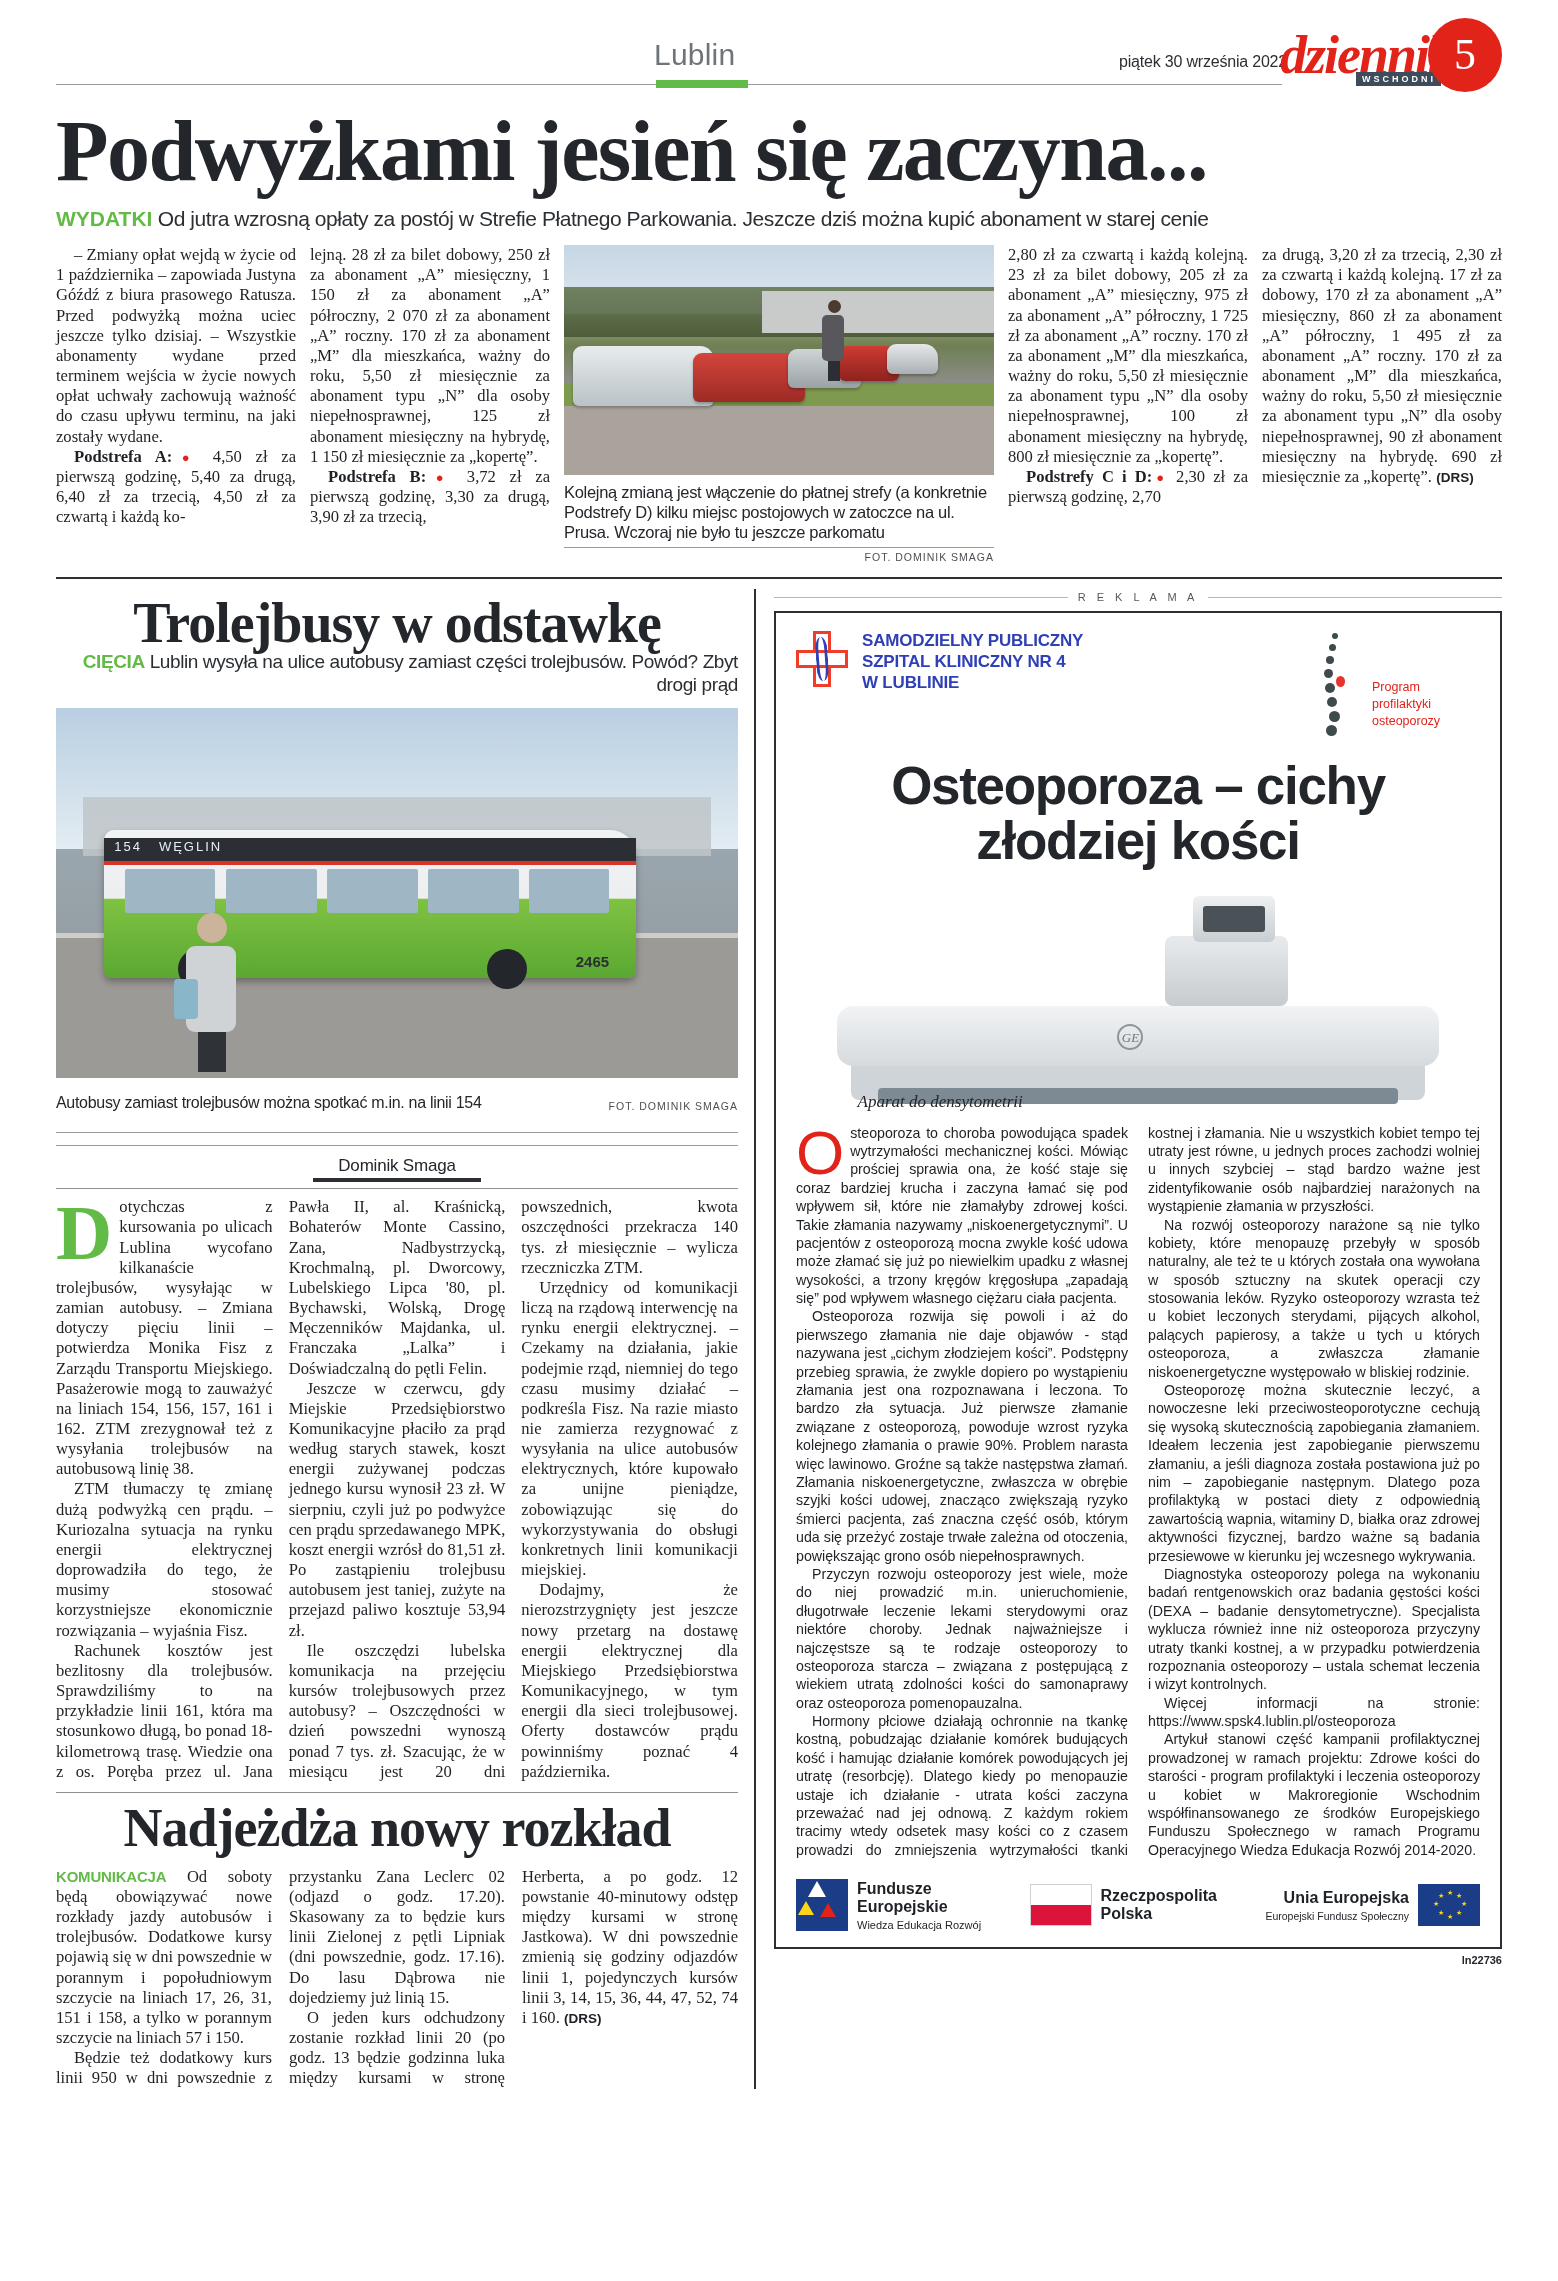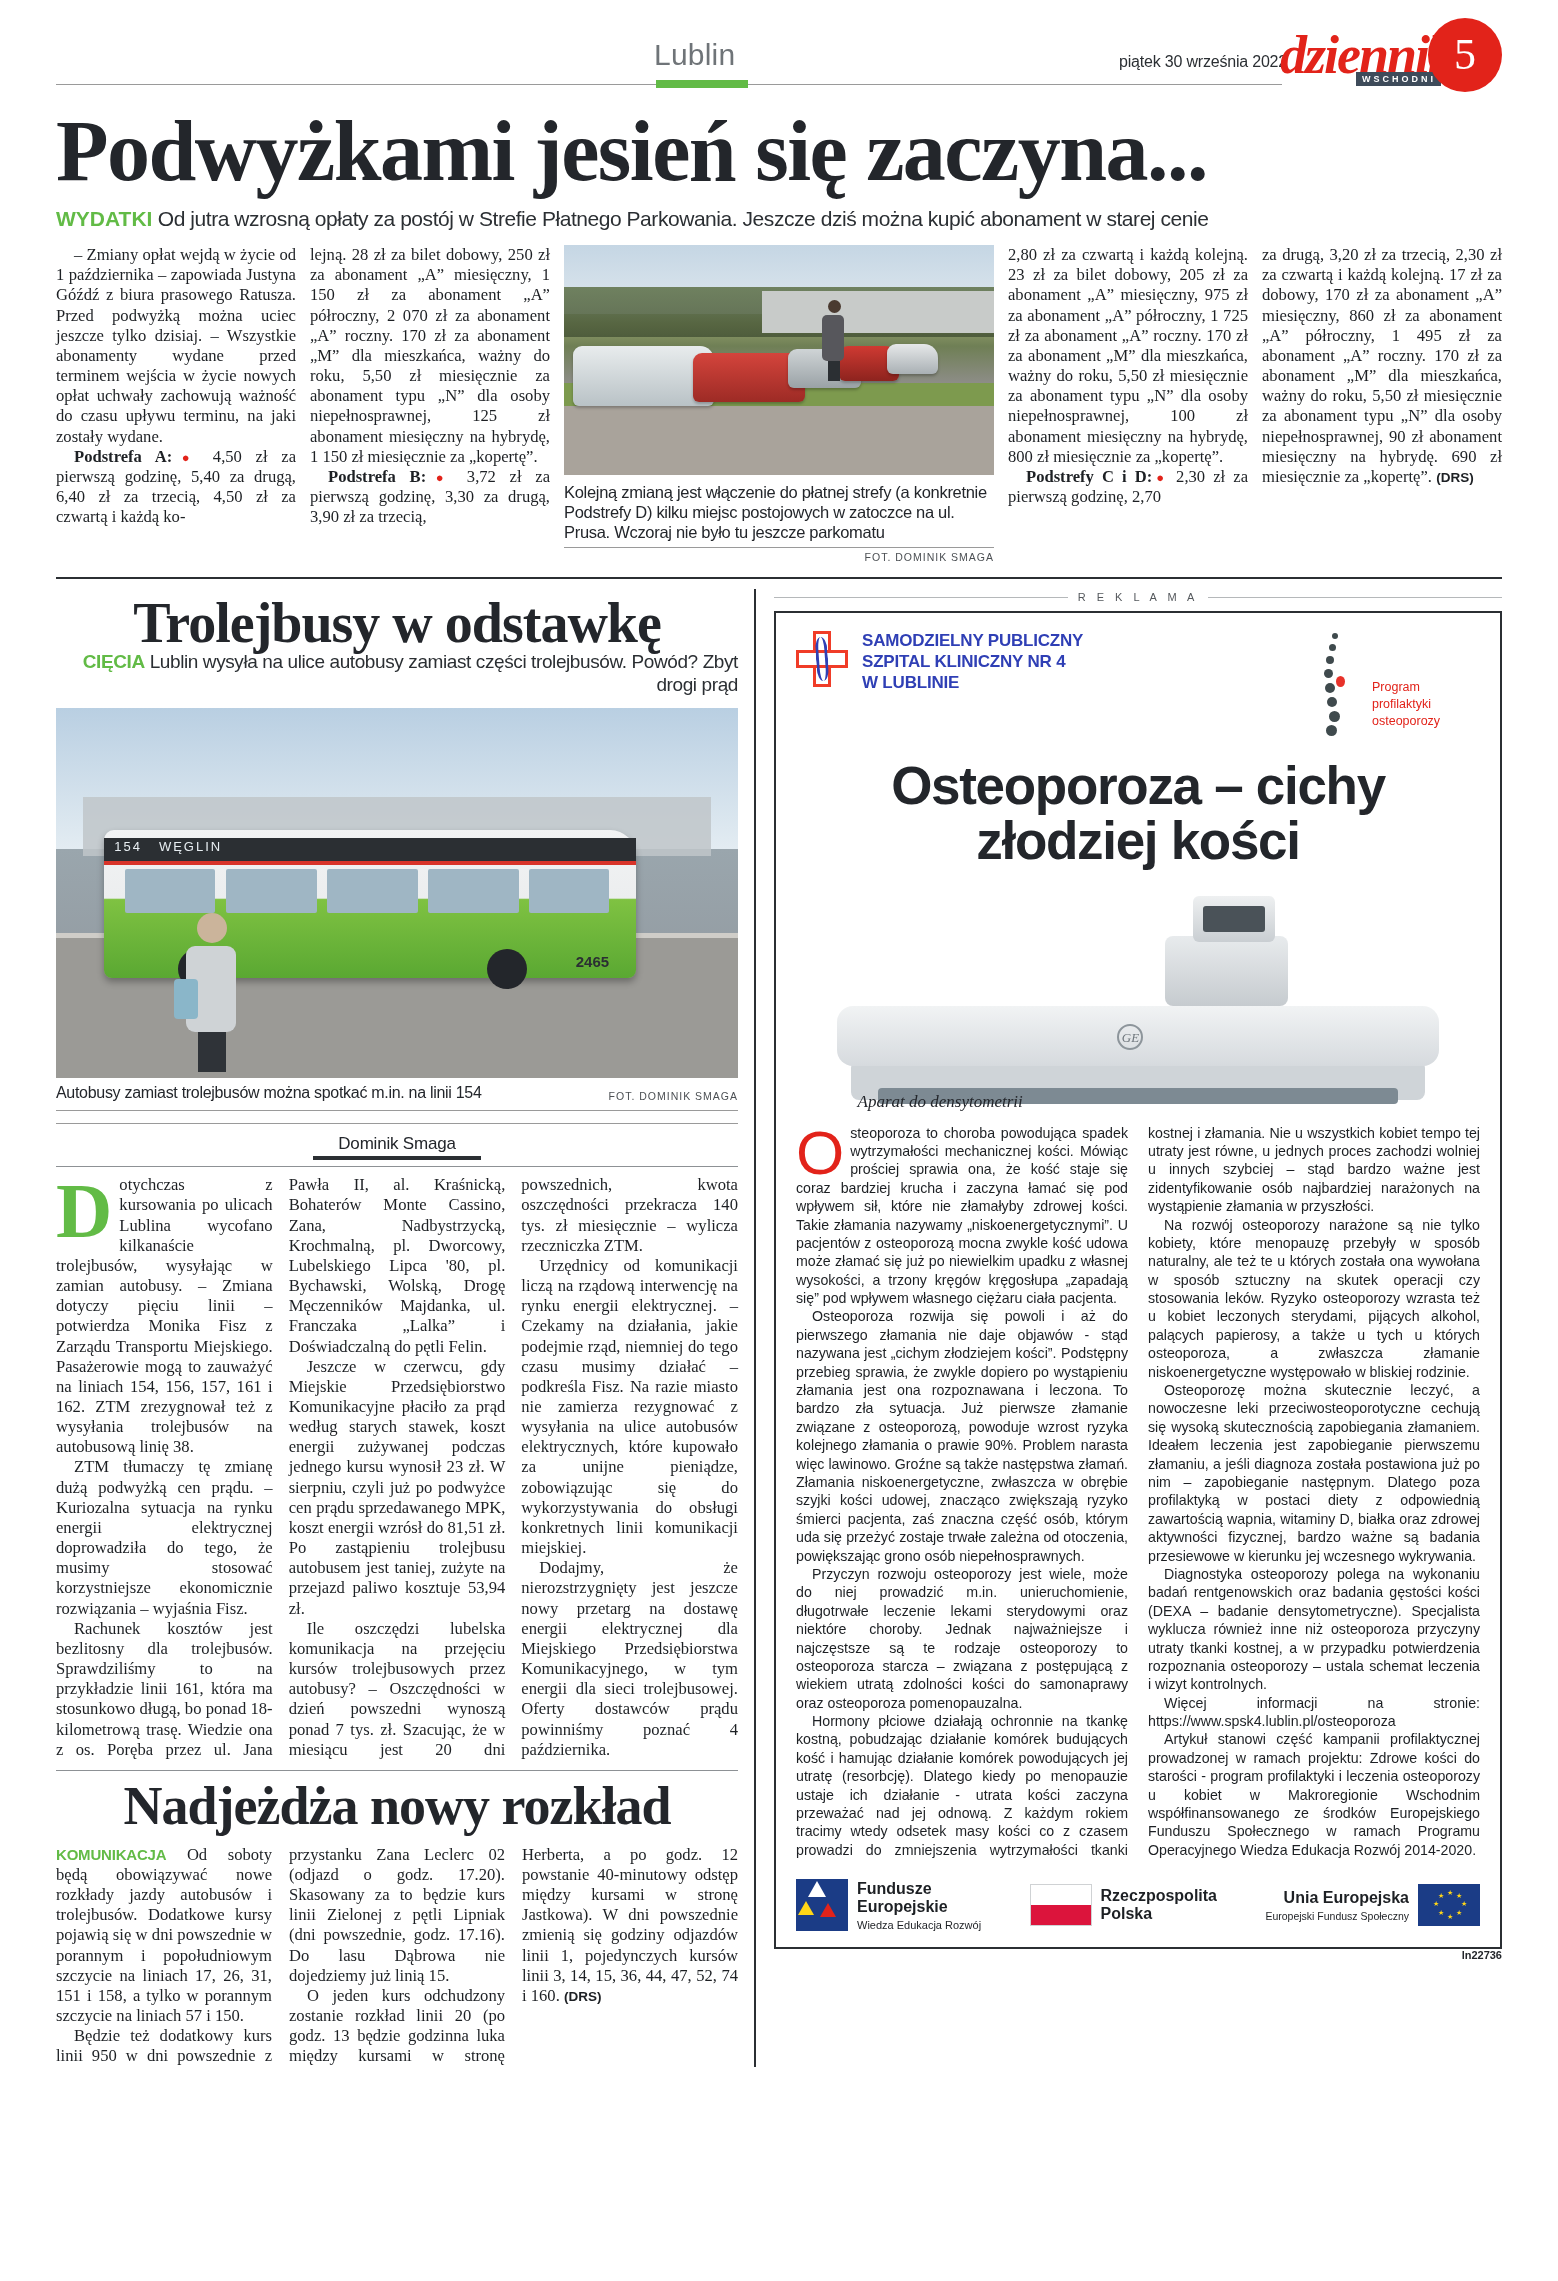--- a/index.html
+++ b/index.html
@@ -170,21 +170,21 @@
   .waiting {
     position:absolute; left:19%; bottom:2%; width:52px; height:158px;
   }
   .waiting .head { width:30px; height:30px; border-radius:50%; background:#cbb49b; margin:0 auto; }
   .waiting .coat { width:50px; height:86px; background:#cfd3d6; border-radius:9px; margin-top:3px; }
   .waiting .legs { width:28px; height:40px; background:#2f3338; margin:0 auto; }
   .waiting .bag  { position:absolute; left:-12px; top:66px; width:24px; height:40px; background:#8ab6c9; border-radius:4px;}
 
   .buscap {
     display:flex; justify-content:space-between; align-items:flex-end;
-    border-bottom:1px solid #9a9a9a; padding-bottom:8px; margin-top:6px;
+    border-bottom:1px solid #9a9a9a; padding-bottom:20px; margin-top:16px;
   }
   .buscap .t { font-family:"Liberation Sans", sans-serif; font-size:16px; color:#23262b; letter-spacing:-.3px;}
   .buscap .c { font-family:"Liberation Sans", sans-serif; font-size:10.5px; letter-spacing:1px; color:#4b4f53;}
 
   .byline {
     text-align:center; font-family:"Liberation Sans", sans-serif;
     font-size:17px; color:#23262b; margin:10px 0 0 0; padding-bottom:4px;
     letter-spacing:-.2px;
   }
   .byline-rule { width:100%; border-top:1px solid #9a9a9a; margin-bottom:8px; }
@@ -272,21 +272,21 @@
   .pl-flag { width:62px; height:42px; border:1px solid #cfd2d4; }
   .pl-flag .w { height:50%; background:#fff; }
   .pl-flag .r { height:50%; background:#dc143c; }
   .eu-flag { width:62px; height:42px; background:#1b3c86; position:relative; }
   .eu-star { position:absolute; color:#ffd617; font-size:7px; line-height:7px; }
   .eu-right { text-align:right; }
   .eu-right .b { font-size:16px; font-weight:bold; }
   .eu-right .s { font-size:10.5px; margin-top:3px; }
   .adcode {
     font-family:"Liberation Sans", sans-serif; font-weight:bold; font-size:11px;
-    text-align:right; color:#23262b;
+    text-align:right; margin-top:5px; color:#23262b;
   }
 
   
   .bottom-art { margin-top:10px; }
   h2.bot-title {
     margin:8px 0 0 0; text-align:center;
     font-family:"Liberation Serif", serif; font-weight:bold;
     font-size:54px; line-height:1; letter-spacing:-1px; color:#23262b;
   }
   .bot-cols { column-count:3; column-gap:17px; margin-top:12px; }

